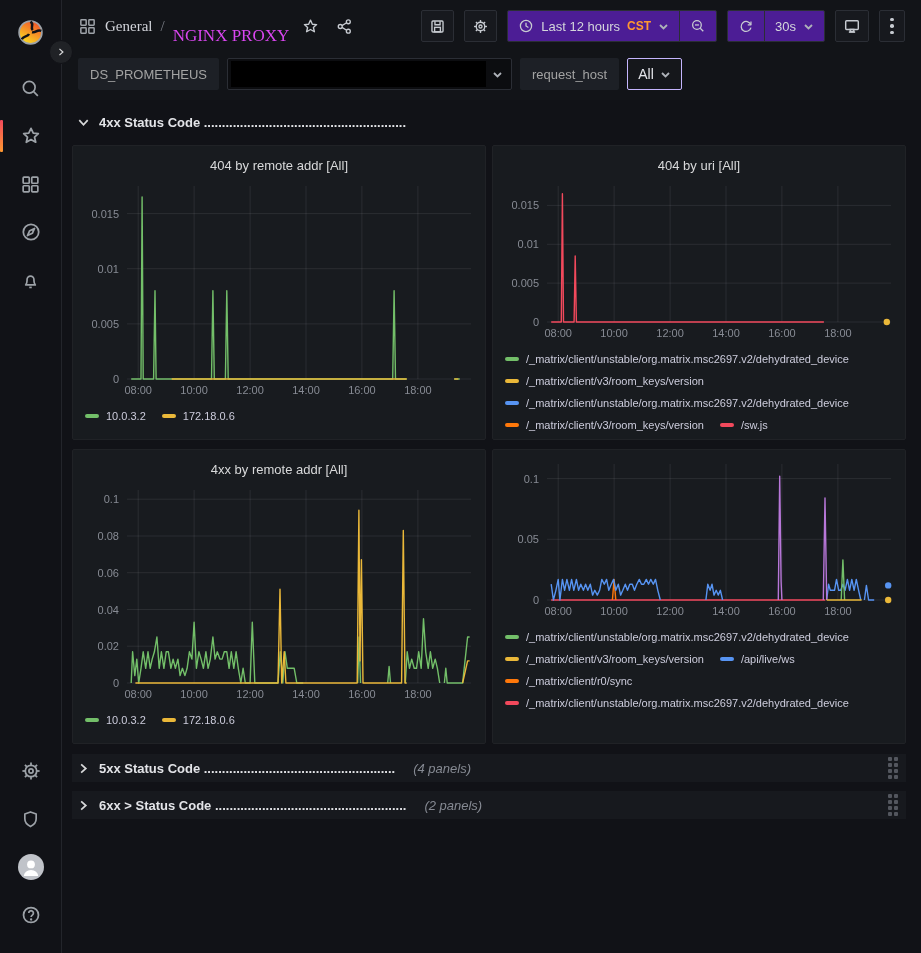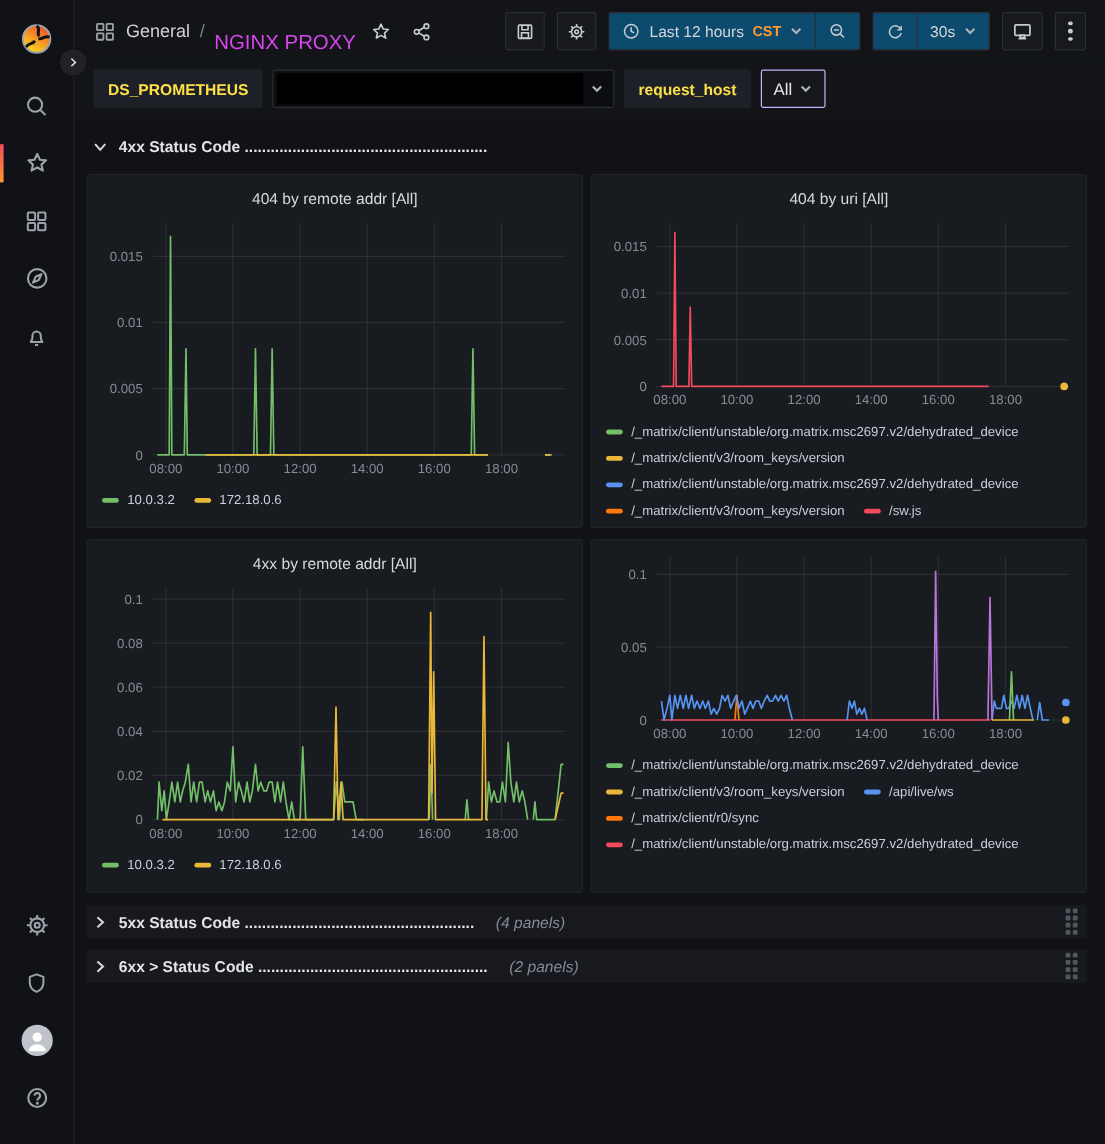--- a/index.html
+++ b/index.html
@@ -19,49 +19,49 @@
   .sb-bottom { margin-top:auto; display:flex; flex-direction:column; align-items:center; }
   .expand-btn { position:absolute; top:40px; right:-12px; width:24px; height:24px; border-radius:50%;
                 background:#202226; border:1px solid #111217; display:flex; align-items:center; justify-content:center; z-index:5; cursor:pointer; }
   .expand-btn svg { stroke:#d8d9da; stroke-width:2; fill:none; }
   .avatar-circle { width:26px; height:26px; border-radius:50%; background:#c0c3c9; display:flex; align-items:center; justify-content:center; overflow:hidden; }
 
   
   .main { flex:1; display:flex; flex-direction:column; overflow:hidden; }
 
   .topbar { height:52px; display:flex; align-items:center; padding:0 16px; background:#121418; }
-  .crumb { display:flex; align-items:center; gap:8px; }
+  .crumb { display:flex; align-items:center; gap:8px;font-family:Liberation Serif, serif; }
   .crumb svg { stroke:#9da2a8; fill:none; stroke-width:1.6; }
   .crumb-section { font-size:15px; color:#d0d2d8; cursor:pointer; }
   .crumb-sep { color:#7b7f87; font-size:15px; }
   .crumb-title { font-size:17px; color:#d946ef; cursor:pointer;margin-top:19px; }
   .star-filled svg { fill:#eb9d1f; stroke:#eb9d1f; }
   .icon-btn-plain { background:none; border:none; display:flex; align-items:center; justify-content:center;
                     width:26px; height:26px; cursor:pointer; }
   .icon-btn-plain svg { stroke:#c7cbd1; fill:none; stroke-width:1.6; }
 
   .tb-actions { margin-left:auto; display:flex; align-items:center; gap:10px; }
   .tb-btn { height:32px; min-width:32px; background:#17191e; border:1px solid #2b2e35; border-radius:2px;
             display:flex; align-items:center; justify-content:center; cursor:pointer; padding:0 7px; }
   .tb-btn svg { stroke:#c7cbd1; fill:none; stroke-width:1.6; }
-  .tb-group { display:flex; align-items:stretch; height:32px; border:1px solid #2b2e35; border-radius:2px; background:#0c4a6e; }
+  .tb-group { display:flex; align-items:stretch; height:32px; border:1px solid #2b2e35; border-radius:2px; background:#4c1d95; }
   .tb-seg { display:flex; align-items:center; gap:7px; padding:0 10px; cursor:pointer; }
   .tb-seg + .tb-seg { border-left:1px solid #2b2e35; }
   .tb-seg svg { stroke:#c7cbd1; fill:none; stroke-width:1.6; }
   .time-text { font-size:13px; color:#d4d6db; font-weight:500; white-space:nowrap; }
   .tz-text { font-size:12px; color:#ff9830; font-weight:700; }
   .caret svg { stroke:#aeb2b9; stroke-width:1.8; }
   .kebab-btn { min-width:26px; padding:0 4px; }
   .dotcol { display:flex; flex-direction:column; gap:3px; }
   .dotcol i { width:3.5px; height:3.5px; border-radius:50%; background:#c7cbd1; }
 
   
   .varbar { display:flex; align-items:center; gap:8px; padding:6px 16px 10px; background:#121418; }
   .var-label { height:32px; display:flex; align-items:center; padding:0 12px; background:#1d2026;
-               border-radius:2px; color:#fde047; font-size:13px; font-weight:700; cursor:pointer; }
+               border-radius:2px; color:#a3a3a3; font-size:13px; font-weight:400; cursor:pointer; }
   .var-select { height:32px; display:flex; align-items:center; border:1px solid #2b2e35; border-radius:2px;
                 background:#0c0d10; cursor:pointer; }
   .redacted { width:255px; height:26px; margin:0 4px 0 3px; background:#000; }
   .var-select .caret { padding:0 8px 0 2px; }
   .var-select-sm { height:32px; display:flex; align-items:center; gap:6px; border:1px solid #c4b5fd;
                    border-radius:2px; background:#15171b; padding:0 10px; cursor:pointer; }
   .var-value { color:#e4e5ea; font-size:14px; }
 
   
   .dash { flex:1; padding:8px 15px 0 10px; overflow:hidden; }

